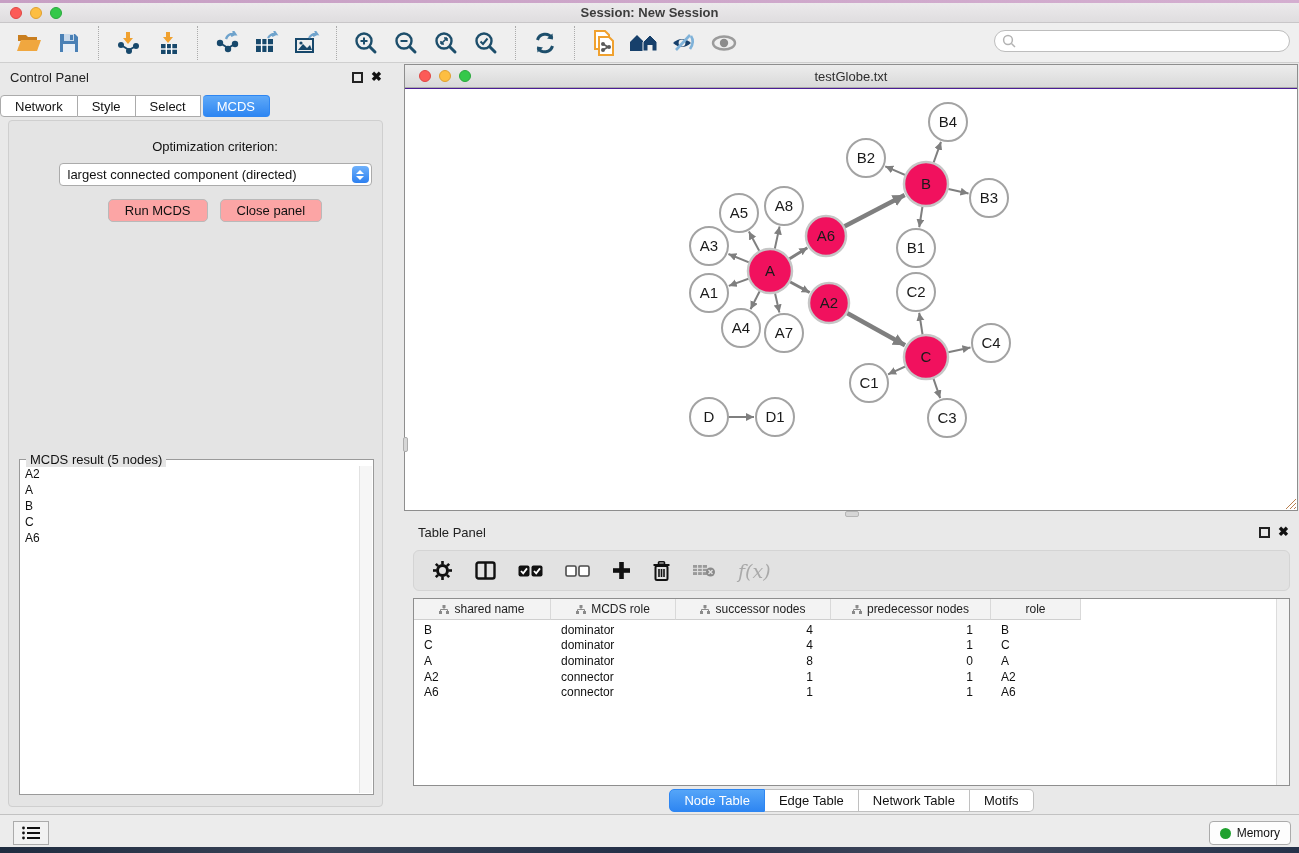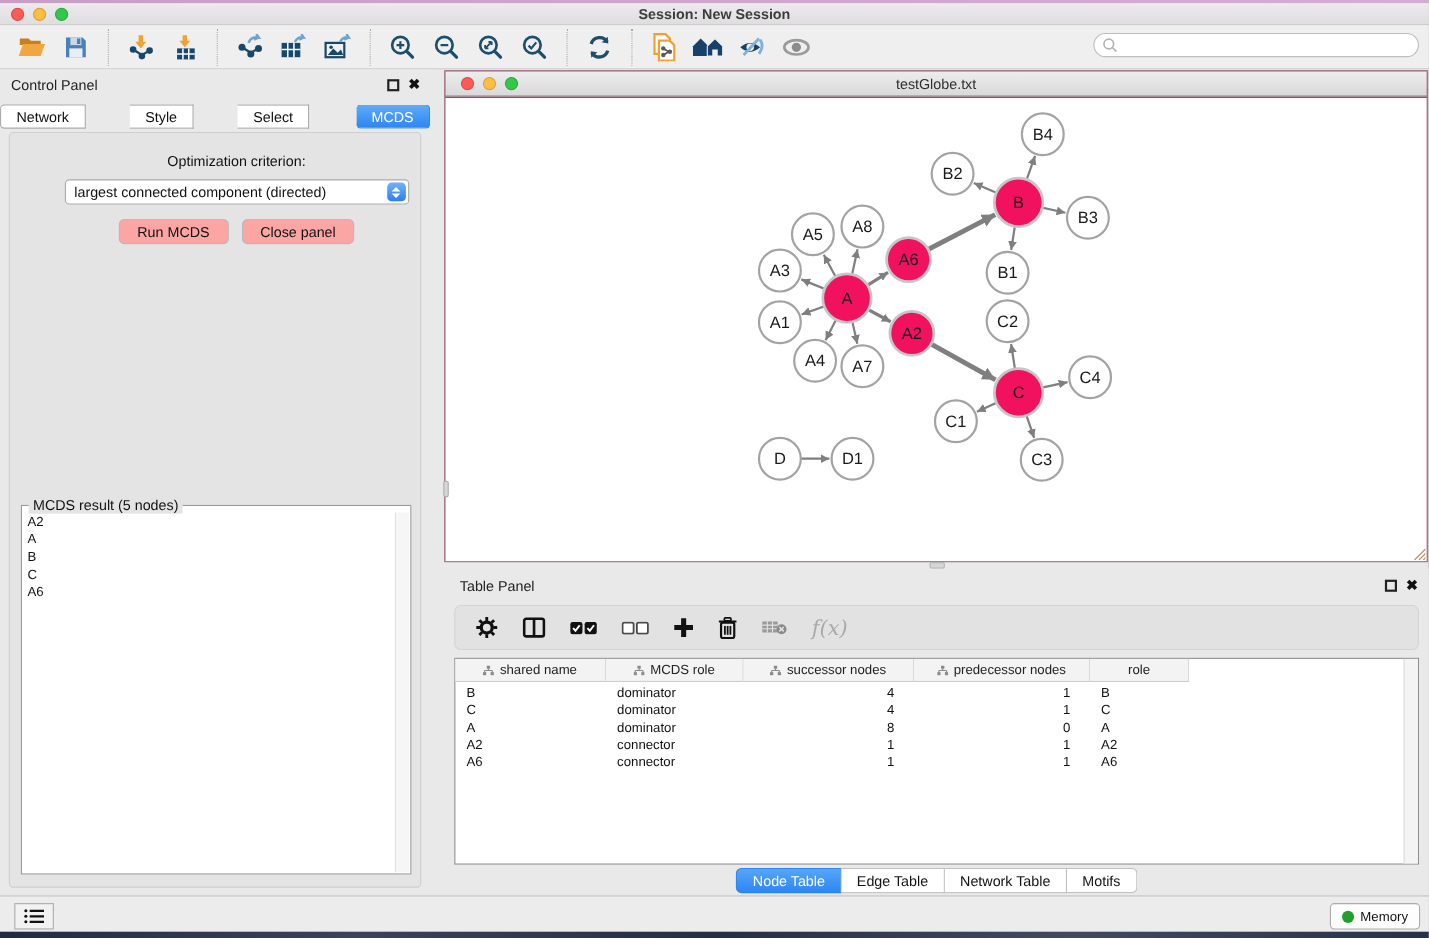--- a/index.html
+++ b/index.html
@@ -28,42 +28,42 @@
 
   
   #control-panel{position:absolute;left:0;top:63px;width:391px;height:751px;background:#E9E9E9;}
   .panel-head{position:relative;height:28px;}
   .panel-head .ptitle{position:absolute;left:10px;top:7px;font-size:13px;color:#222;}
   .win-float{position:absolute;width:11px;height:11px;border:2px solid #222;top:9px;}
   .win-close{position:absolute;top:6px;font-size:13px;font-weight:bold;color:#111;line-height:16px;}
   #control-panel .win-float{right:28px;}
   #control-panel .win-close{right:9px;}
 
-  #cp-tabs{position:absolute;left:0;top:32px;width:100%;display:flex;justify-content:space-between;}
+  #cp-tabs{position:absolute;left:0;top:32px;width:100%;display:flex;justify-content:flex-start;}
   .cptab{font-size:13px;color:#111;background:#fff;border:1px solid #ABABAB;border-left:none;padding:3px 14px;height:22px;display:flex;align-items:center;}
   .cptab:first-child{border-left:1px solid #ABABAB;border-radius:4px 0 0 4px;}
   .cptab.active{background:linear-gradient(#5FA9F8,#2E86F2);color:#fff;border-color:#2E86F2;border-radius:4px;margin-left:2px;}
 
   #cp-card{position:absolute;left:8px;top:57px;width:375px;height:687px;background:#E4E4E4;border:1px solid #CFCFCF;border-radius:4px;padding-left:39px;}
   #criterion-label{margin-top:18px;text-align:center;font-size:13px;color:#111;}
   #criterion-select{position:relative;margin:9px auto 0;width:313px;height:23px;background:#fff;border:1px solid #ABABAB;border-radius:4px;display:flex;align-items:center;padding-left:8px;font-size:13px;color:#111;}
   #criterion-stepper{position:absolute;right:2px;top:2px;width:17px;height:17px;border-radius:4px;background:linear-gradient(#6FB1FB,#2D80F0);display:flex;flex-direction:column;align-items:center;justify-content:center;gap:2px;}
   .tri-up{width:0;height:0;border-left:4px solid transparent;border-right:4px solid transparent;border-bottom:4px solid #fff;}
   .tri-down{width:0;height:0;border-left:4px solid transparent;border-right:4px solid transparent;border-top:4px solid #fff;}
   #cp-buttons{display:flex;justify-content:center;gap:12px;margin-top:13px;}
   .btn{background:#fca5a5;border:1px solid #B9B9B9;border-radius:5px;font-size:13px;color:#111;padding:3px 16px;height:23px;display:flex;align-items:center;}
 
   #mcds-result{position:absolute;left:10px;top:338px;width:355px;height:336px;border:1px solid #9a9a9a;background:#fff;}
   #mcds-legend{position:absolute;left:6px;top:-8px;background:#E4E4E4;padding:0 4px;font-size:13px;color:#111;}
   #mcds-list{position:absolute;left:1px;top:6px;bottom:1px;right:14px;overflow:hidden;font-size:12px;color:#111;padding-left:4px;}
   .mcds-item{height:16px;line-height:16px;}
   #mcds-scroll{position:absolute;right:1px;top:6px;bottom:1px;width:13px;background:#F6F6F6;border-left:1px solid #E2E2E2;}
 
   
-  #network-window{position:absolute;left:404px;top:64px;right:1px;height:447px;border:1px solid #8E8E8E;background:#be185d;}
+  #network-window{position:absolute;left:404px;top:64px;right:1px;height:447px;border:1px solid #8E8E8E;background:#4c1d95;}
   #nw-titlebar{position:relative;height:23px;background:linear-gradient(#EDEDED,#D9D9D9);border-bottom:1px solid #ABABAB;}
   #nw-titlebar .lights{left:14px;top:5px;}
   #nw-titlebar .title{position:absolute;left:0;right:0;top:4px;text-align:center;font-size:13px;color:#2e2e2e;}
   #nw-canvas{position:absolute;left:0;top:24px;right:0;bottom:0;background:#fff;overflow:hidden;}
   #nw-grip{position:absolute;right:1px;bottom:1px;}
   #nw-handle{position:absolute;left:-2px;top:372px;width:5px;height:15px;background:#D6D6D6;border:1px solid #ADADAD;border-radius:2px;}
 
   
   #h-divider-handle{position:absolute;left:845px;top:511px;width:14px;height:6px;background:#D6D6D6;border:1px solid #B5B5B5;border-radius:2px;}
 

